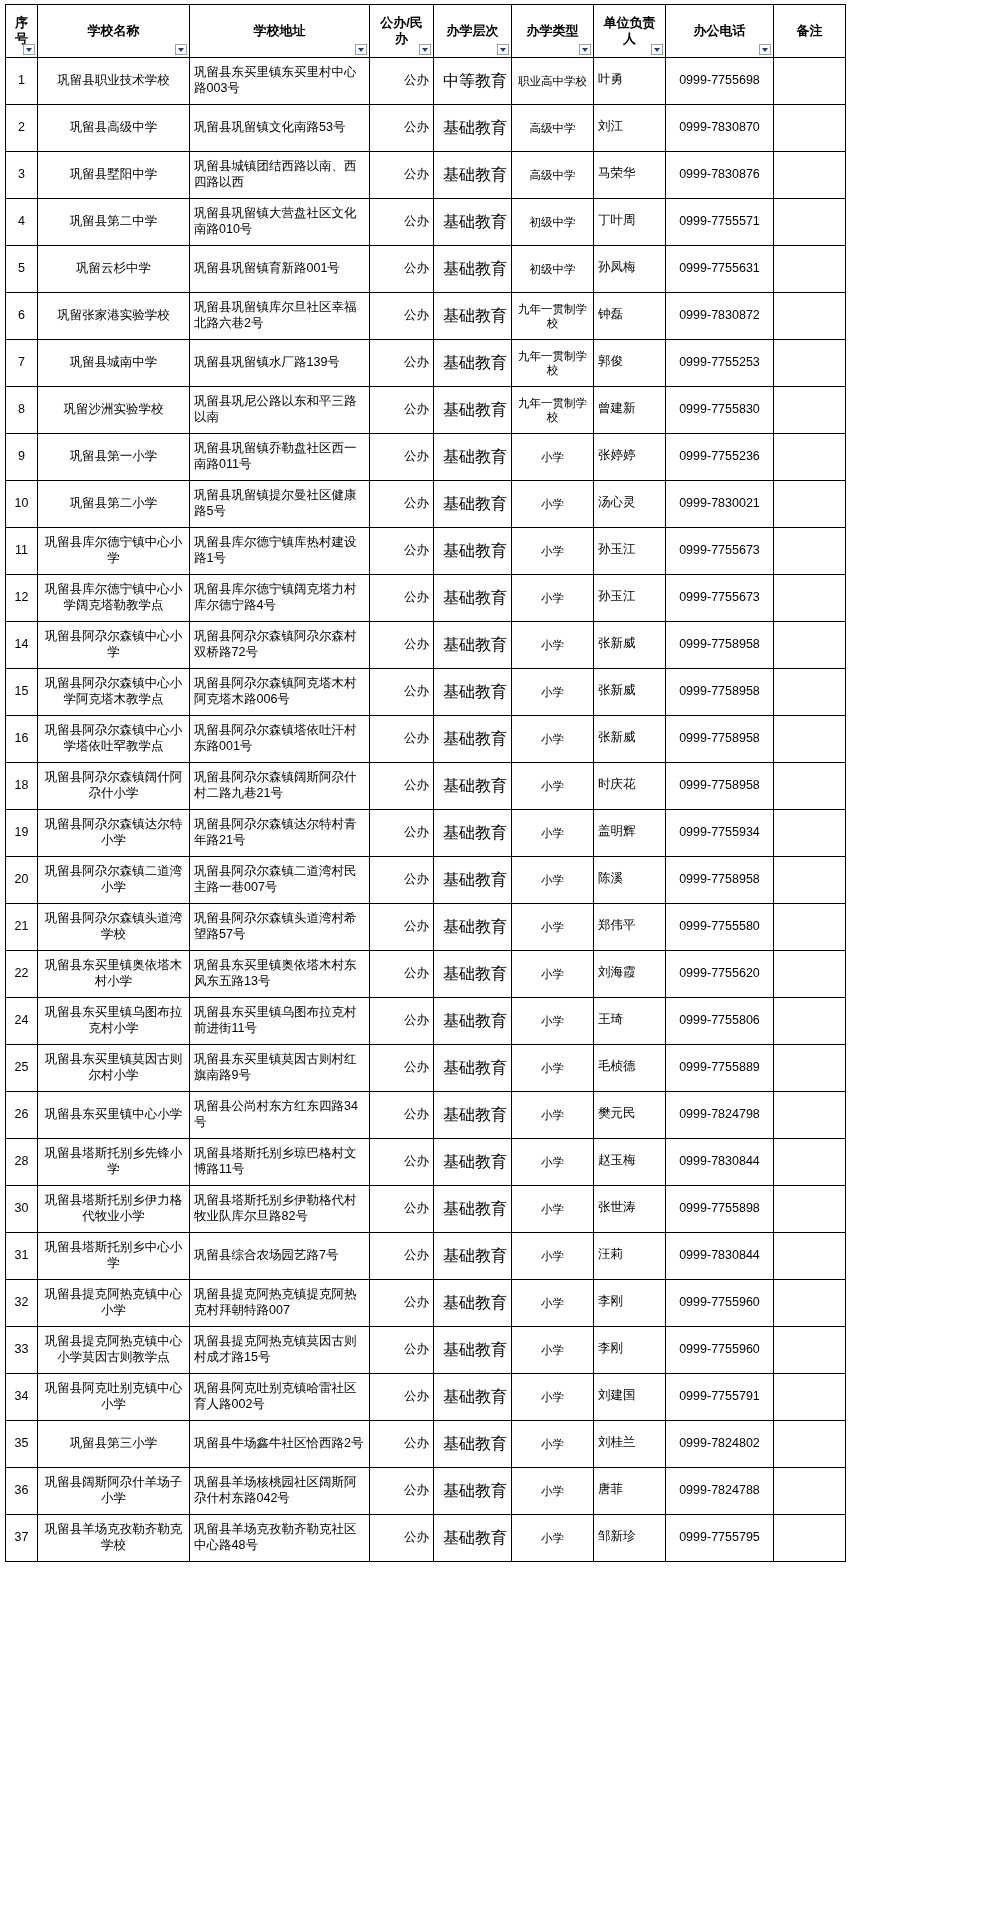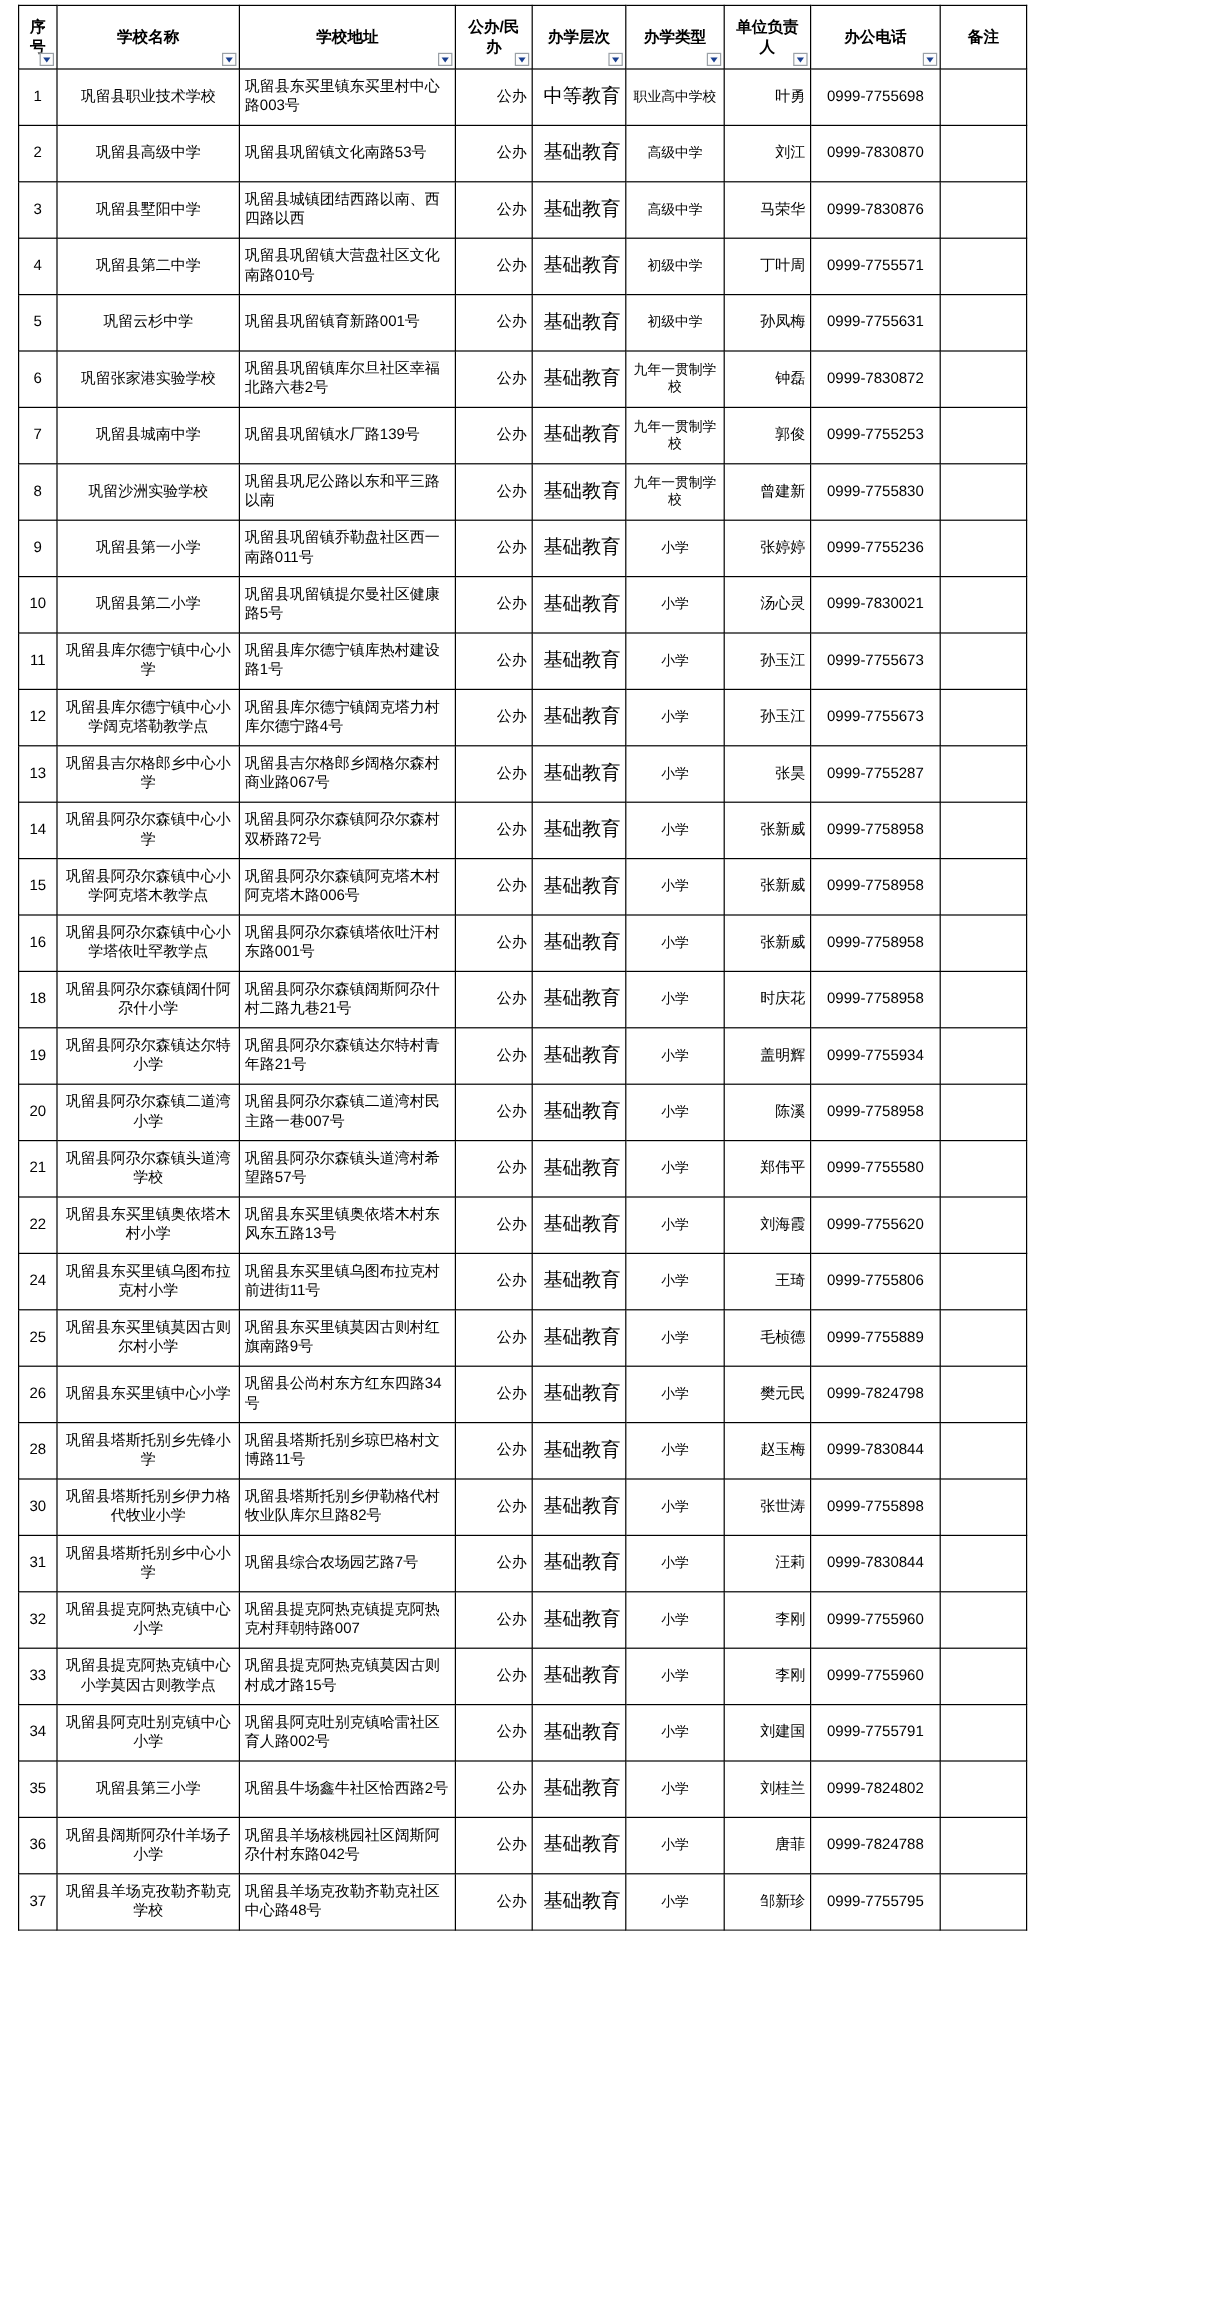--- a/index.html
+++ b/index.html
@@ -13,21 +13,21 @@
   }
   .sheet {
     width: 1004px;
     padding: 0;
     box-sizing: border-box;
   }
   table.school-table {
     border-collapse: collapse;
     table-layout: fixed;
     width: 760px;
-    margin-left: 15px;
+    margin-left: 5px;
     margin-top: 4px;
     font-size: 12.5px;
     color: #000;
   }
   table.school-table th,
   table.school-table td {
     border: 1px solid #000000;
     padding: 3px 4px;
     vertical-align: middle;
     line-height: 1.25;
@@ -75,21 +75,21 @@
   col.c-head  { width: 72px; }
   col.c-phone { width: 108px; }
   col.c-note  { width: 72px; }
 
   td.idx    { text-align: center; }
   td.name   { text-align: center; }
   td.addr   { text-align: left; }
   td.own    { text-align: right; }
   td.level  { text-align: right; font-size: 16px; }
   td.type   { text-align: center; font-size: 11.5px; }
-  td.head   { text-align: right; }
+  td.head   { text-align: left; font-family: Liberation Mono, monospace; }
   td.phone  { text-align: center; }
   td.note   { text-align: center; }
   .row-tall td { height: 40px; }
 </style>
 </head>
 <body>
 
 <div class="sheet">
   <table class="school-table">
     <colgroup>
@@ -269,31 +269,20 @@
           <td class="name">巩留县库尔德宁镇中心小学阔克塔勒教学点</td>
           <td class="addr">巩留县库尔德宁镇阔克塔力村库尔德宁路4号</td>
           <td class="own">公办</td>
           <td class="level">基础教育</td>
           <td class="type">小学</td>
           <td class="head">孙玉江</td>
           <td class="phone">0999-7755673</td>
           <td class="note"></td>
         </tr>
         <tr class="row-tall">
-          <td class="idx">13</td>
-          <td class="name">巩留县吉尔格郎乡中心小学</td>
-          <td class="addr">巩留县吉尔格郎乡阔格尔森村商业路067号</td>
-          <td class="own">公办</td>
-          <td class="level">基础教育</td>
-          <td class="type">小学</td>
-          <td class="head">张昊</td>
-          <td class="phone">0999-7755287</td>
-          <td class="note"></td>
-        </tr>
-        <tr class="row-tall">
           <td class="idx">14</td>
           <td class="name">巩留县阿尕尔森镇中心小学</td>
           <td class="addr">巩留县阿尕尔森镇阿尕尔森村双桥路72号</td>
           <td class="own">公办</td>
           <td class="level">基础教育</td>
           <td class="type">小学</td>
           <td class="head">张新威</td>
           <td class="phone">0999-7758958</td>
           <td class="note"></td>
         </tr>

